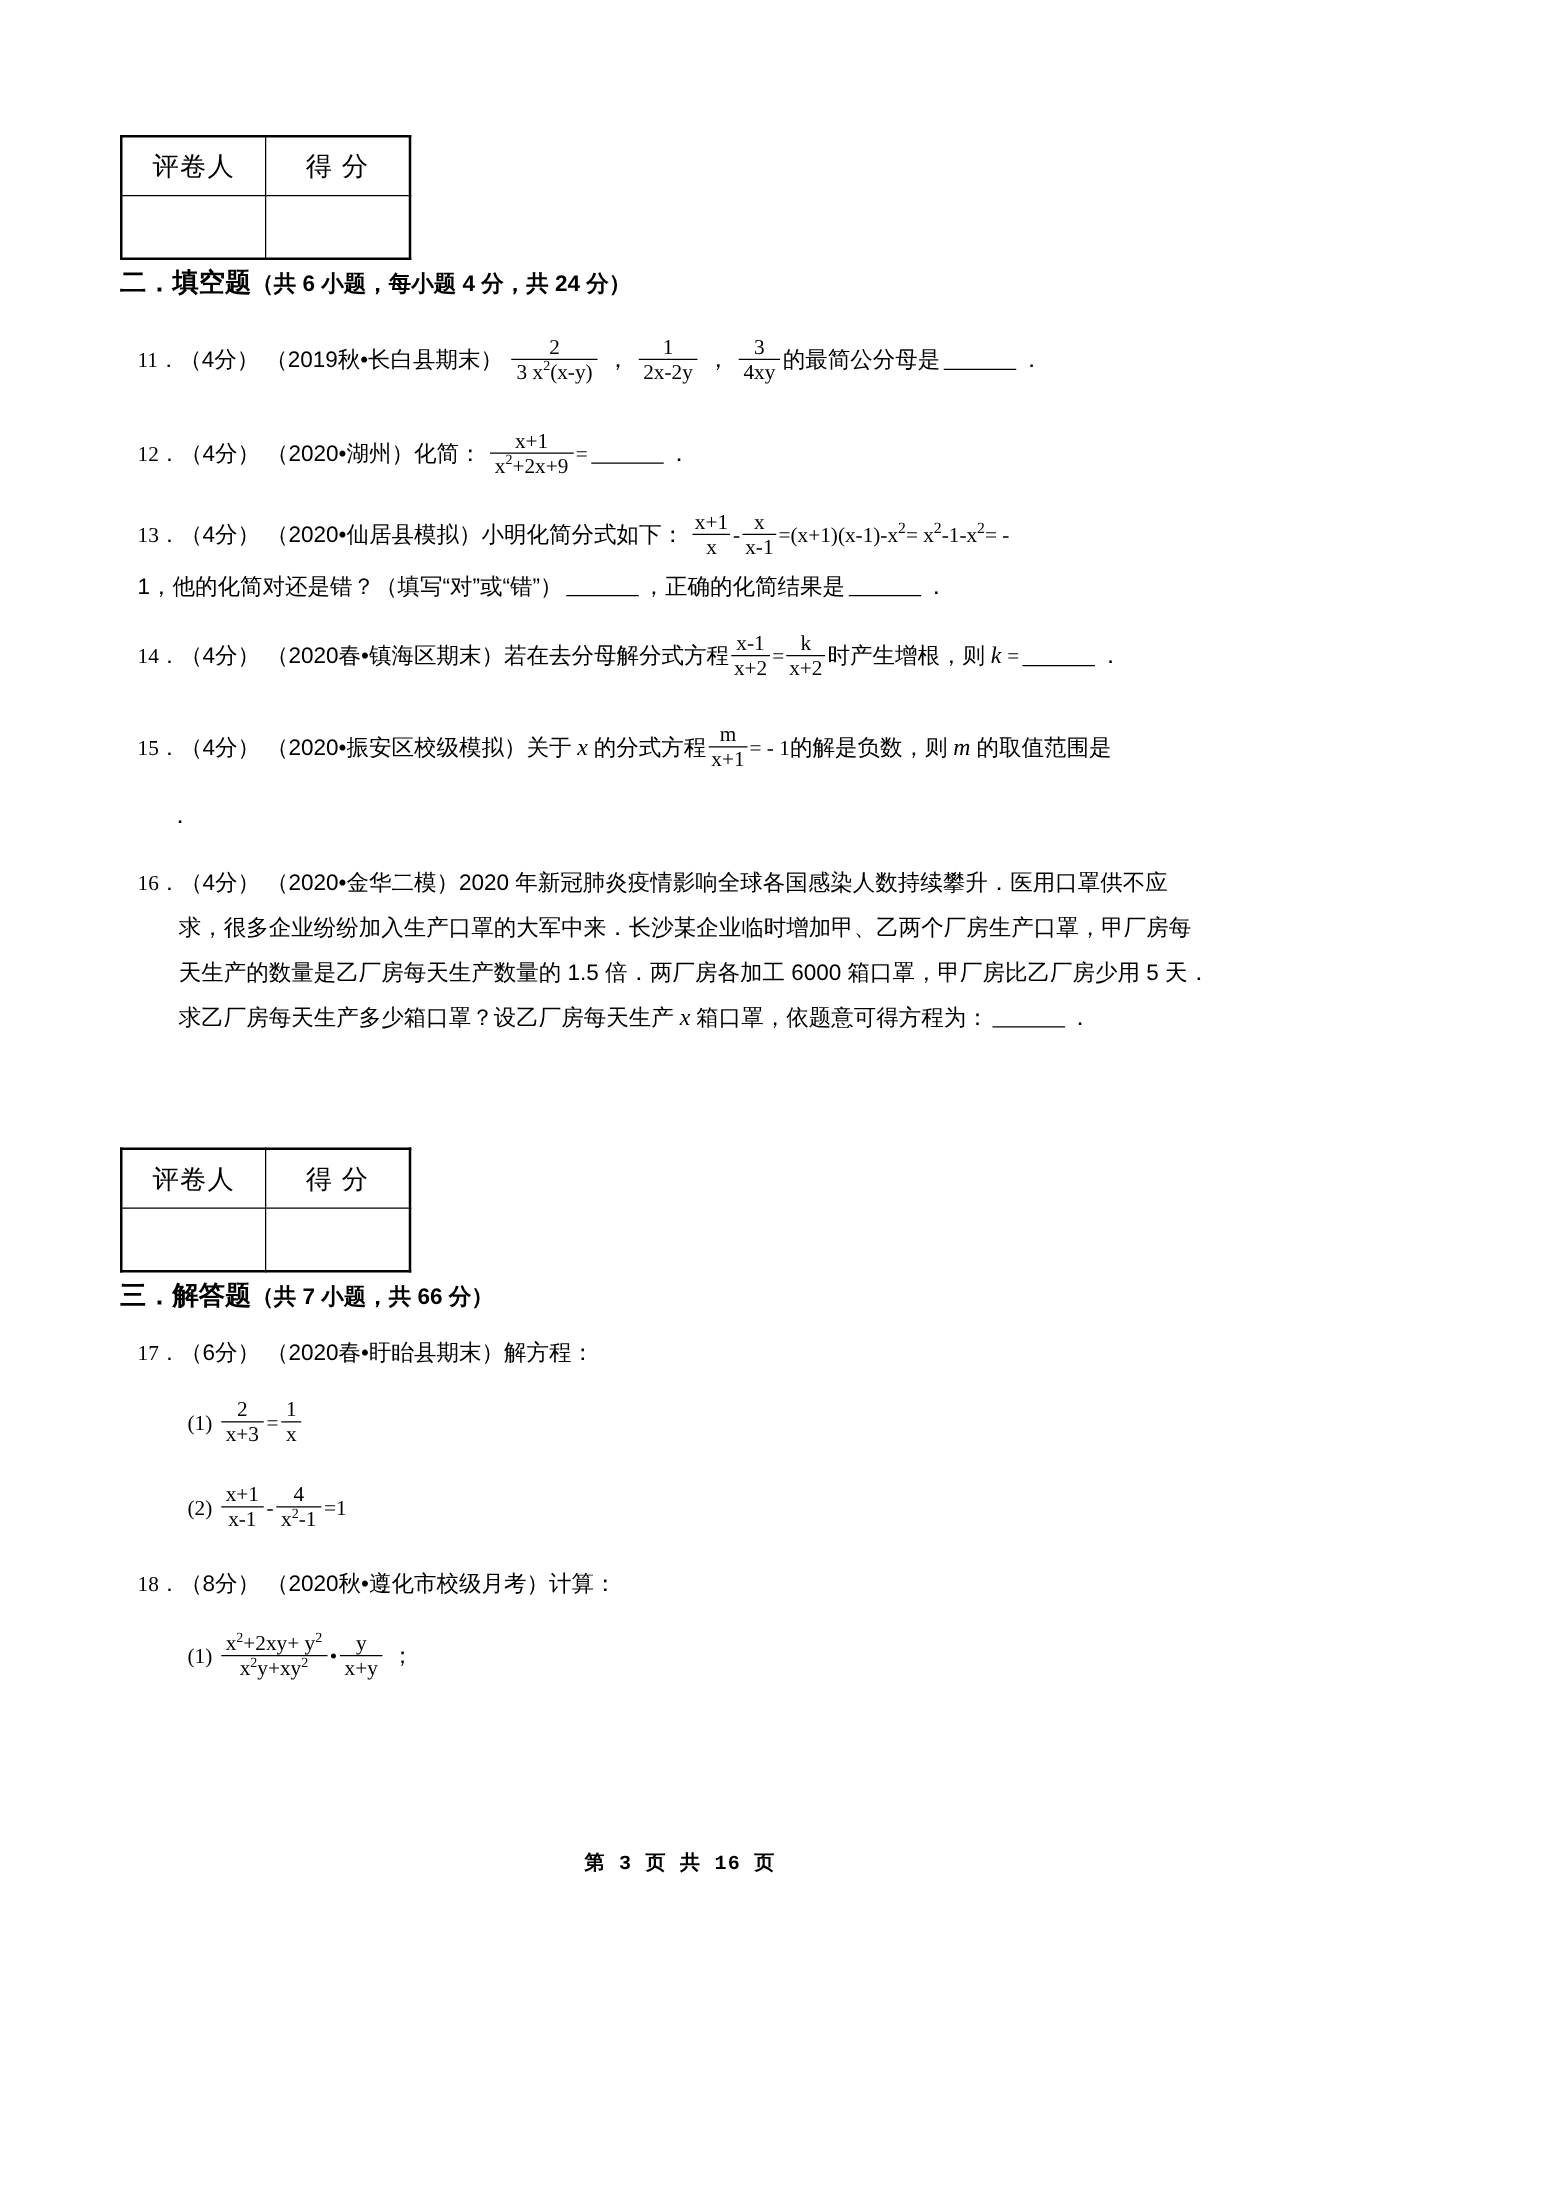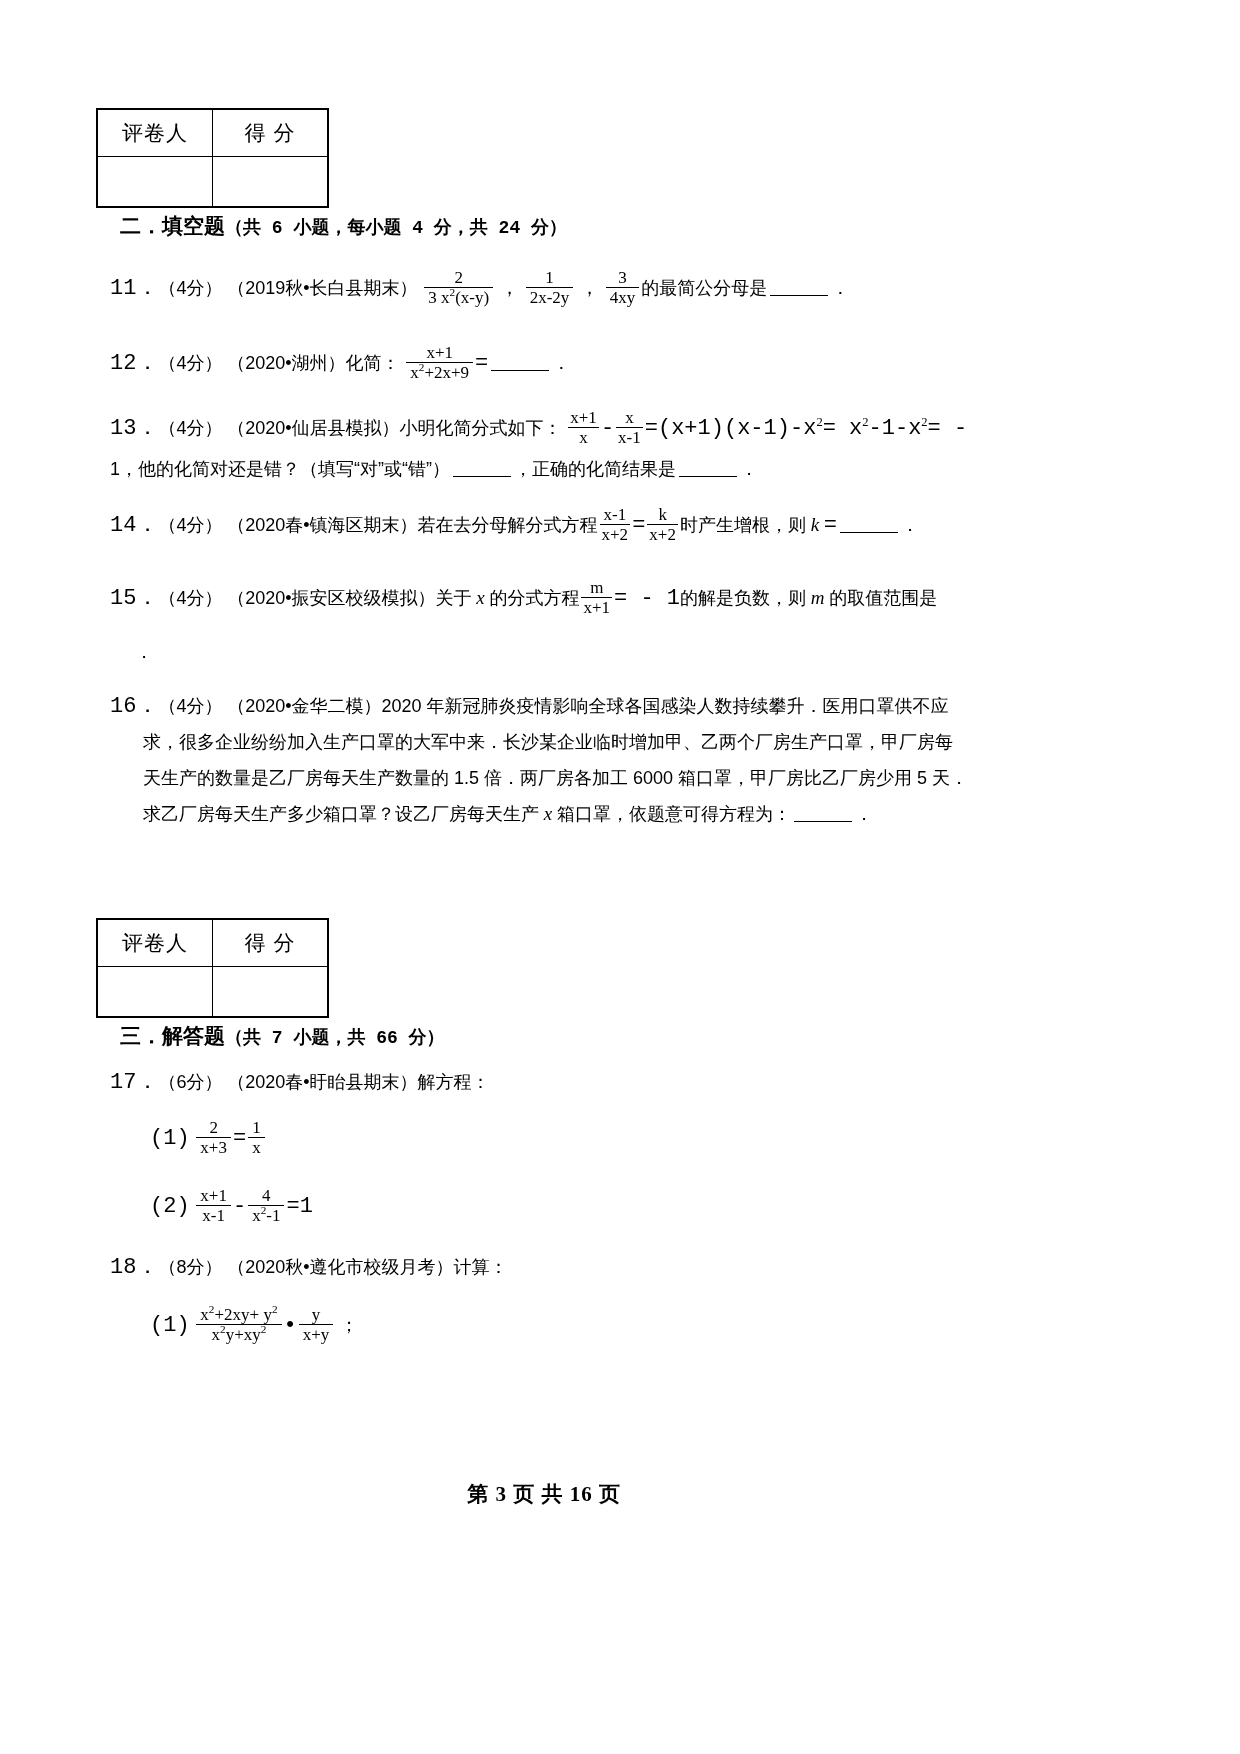--- a/index.html
+++ b/index.html
@@ -26,38 +26,37 @@
     font-family:"Liberation Sans", sans-serif;
     font-size:21px;
     letter-spacing:1px;
   }
   .grade-table td.head { height:44px; }
   .grade-table td.blank { height:47px; }
 
   
   .sec-head {
     position:absolute;
-    font-family:Liberation Mono, monospace;
+    font-family:Liberation Sans, sans-serif;
     font-weight:bold;
     font-size:20px;
     white-space:nowrap;
-    margin-left:24px;
   }
   .sec-head .big { font-size:21px; }
   .sec-head .sub { font-size:18px; font-weight:bold; }
 
   
   .q {
     position:absolute;
     font-size:19px;
     line-height:28px;
     white-space:nowrap;
   }
   .cn { font-family:Liberation Sans, sans-serif; font-size:18px; }
-  .num { font-family:Liberation Mono, monospace; font-size:22px; }
+  .num { font-family:Liberation Serif, serif; font-size:17px; }
   .ital { font-style:italic; font-family:"Liberation Serif", serif; }
 
   
   .frac {
     display:inline-block;
     vertical-align:-0.55em;
     text-align:center;
     font-family:"Liberation Serif", serif;
     font-size:17px;
     line-height:1.12;
@@ -76,23 +75,23 @@
     height:17px;
     vertical-align:-2px;
     margin:0 3px;
   }
 
   
   .footer {
     position:absolute;
     left:0; right:0;
     text-align:center;
-    font-family:Liberation Serif, serif;
+    font-family:Liberation Mono, monospace;
     font-weight:bold;
-    font-size:21px;
+    font-size:16px;
     letter-spacing:1px;
   }
 </style>
 </head>
 <body>
 
 <div class="page">
 
   <table class="grade-table" style="left:96px; top:108px;">
     <tbody>

